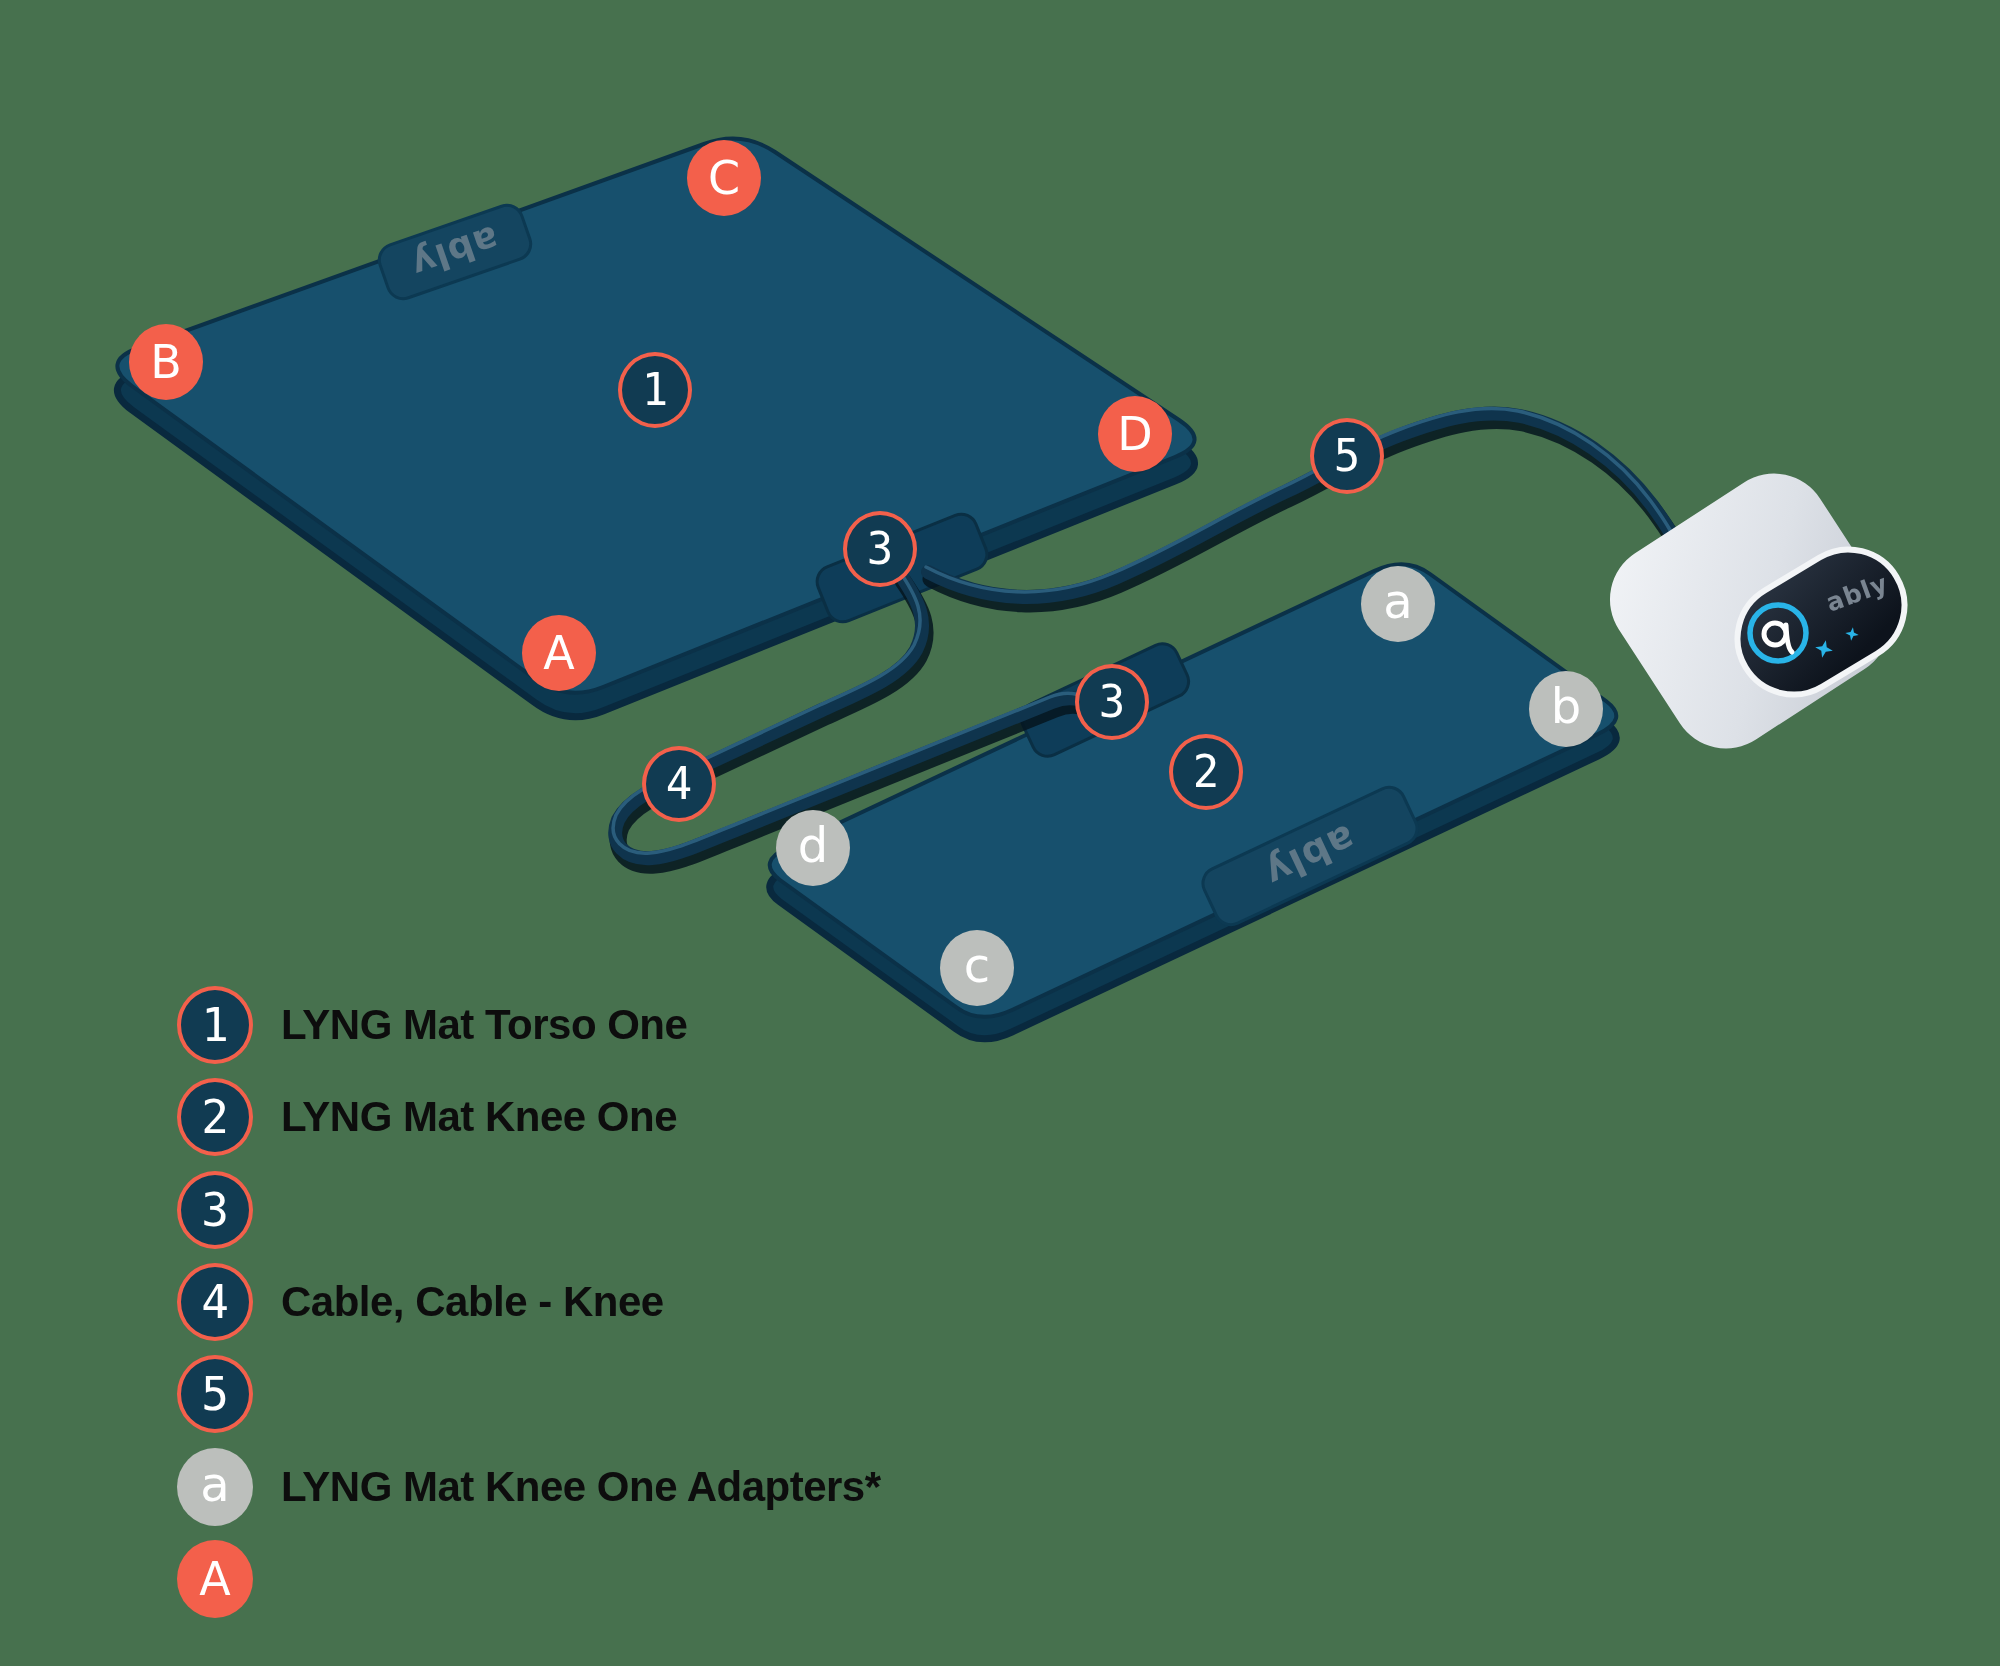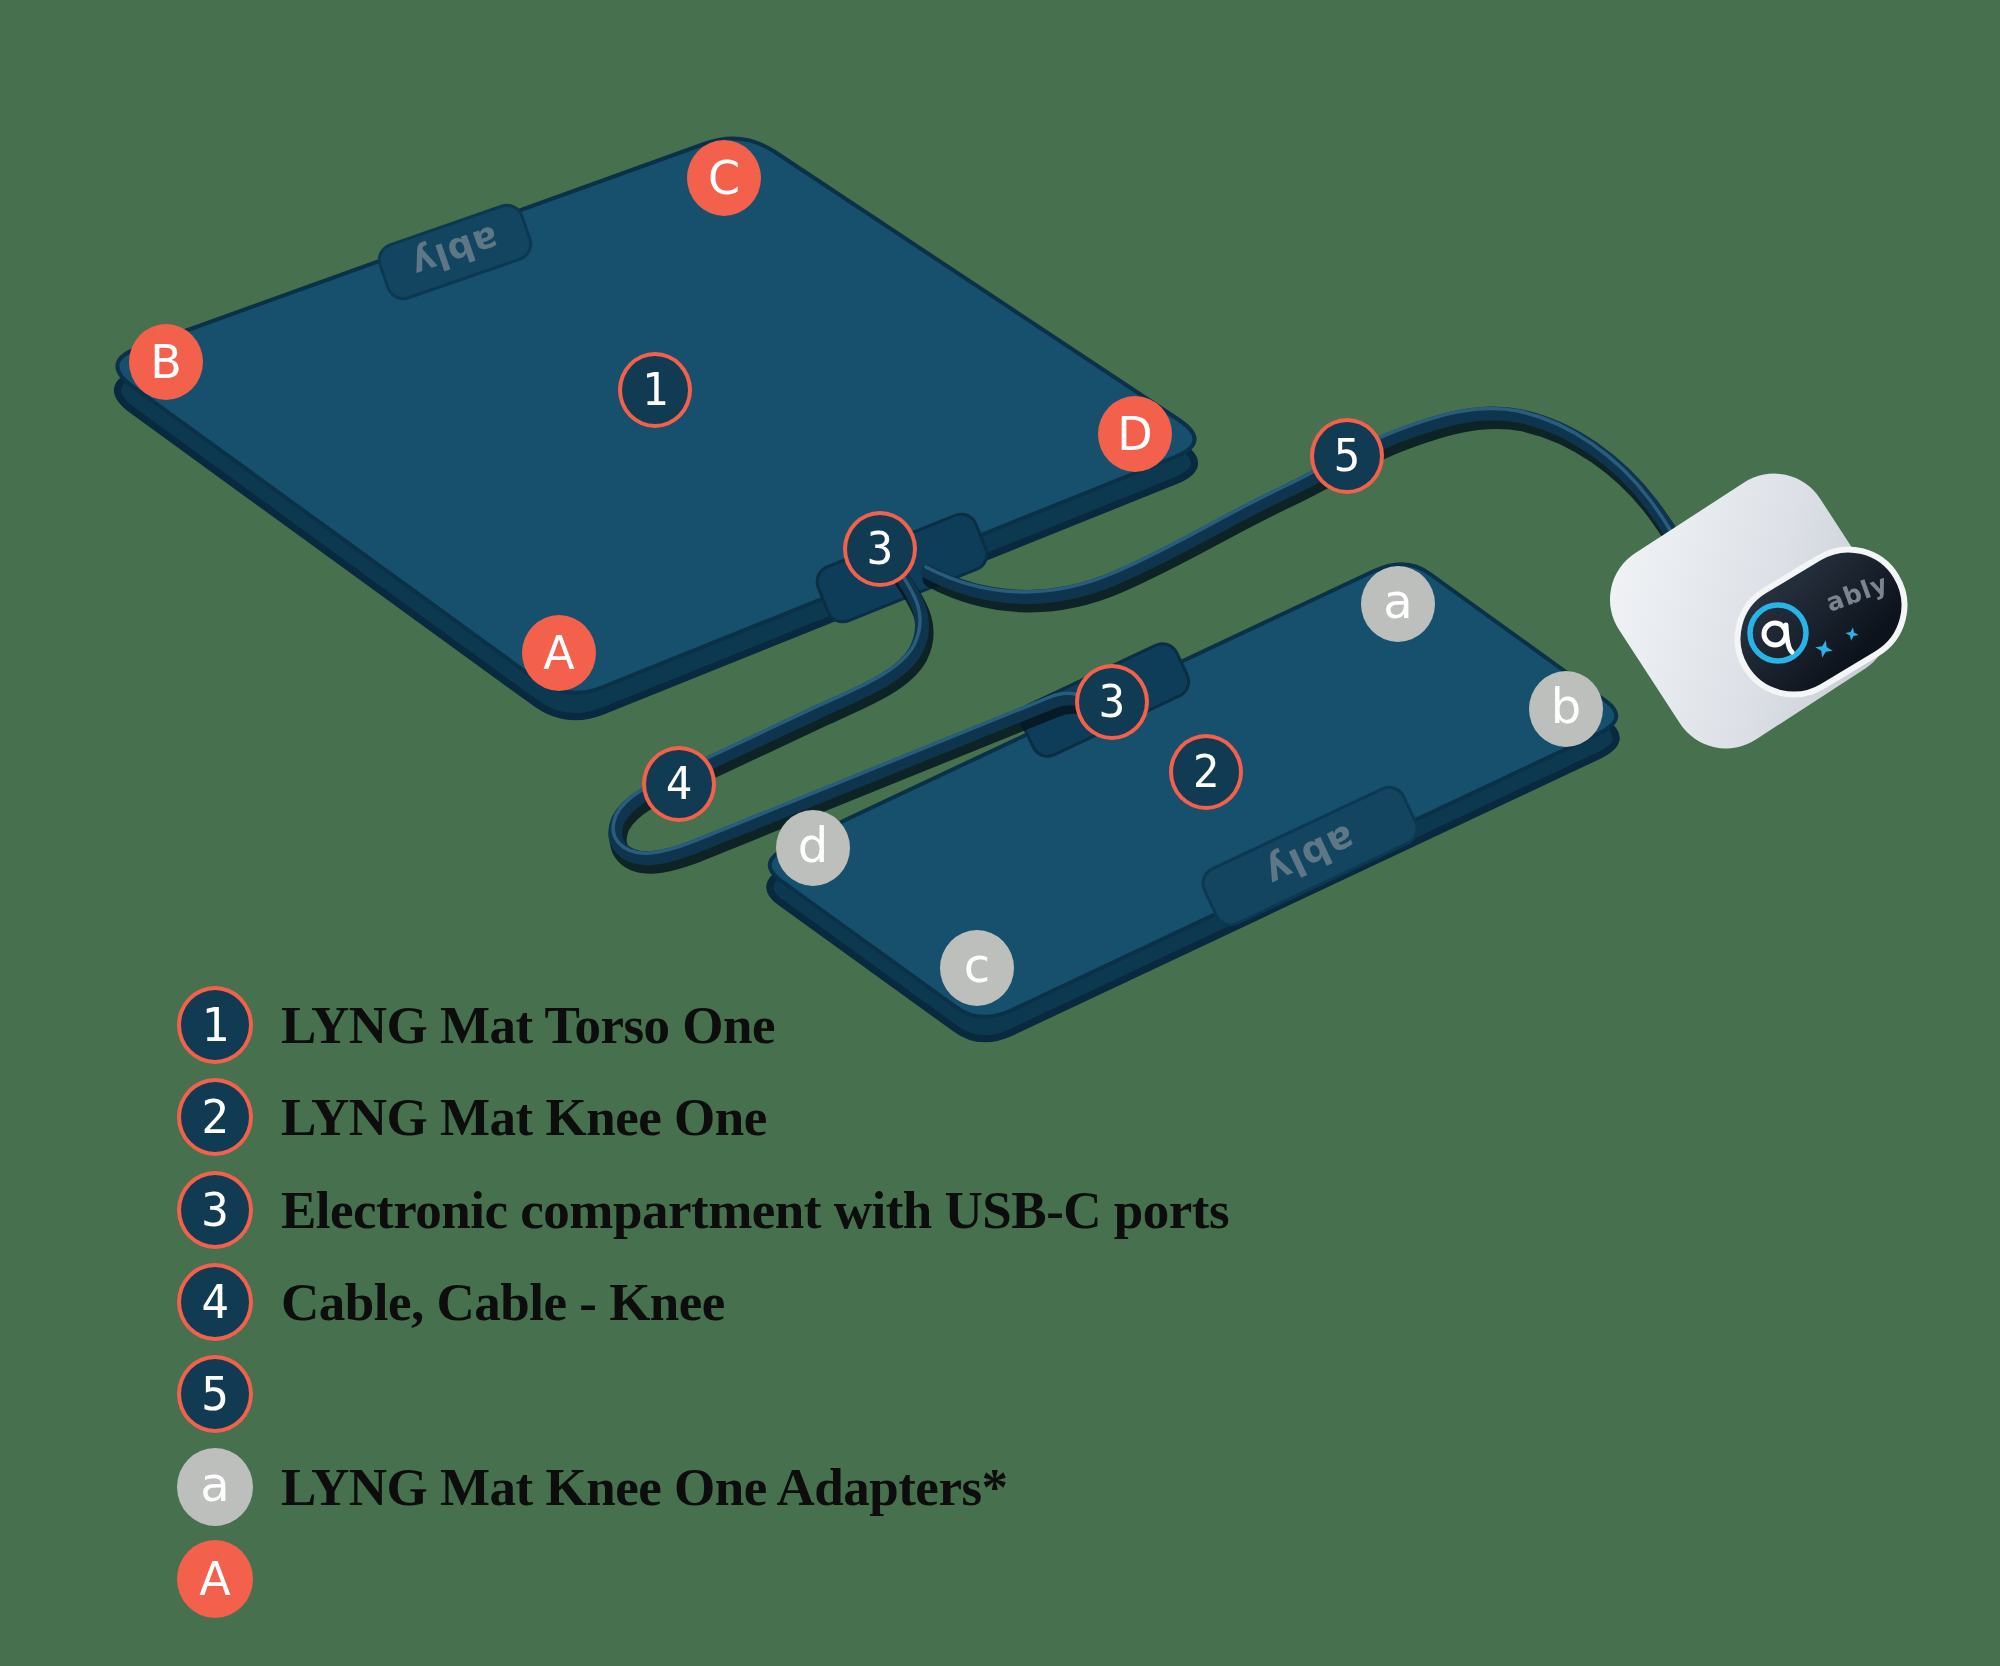--- a/index.html
+++ b/index.html
@@ -38,22 +38,22 @@
     display:flex; align-items:center; justify-content:center;
     box-sizing:border-box; color:#fff; line-height:1;
   }
   .legend-badge.navy{ background:var(--navy-marker,#113B52); border:4px solid var(--coral,#F3604B); }
   .legend-badge.coral{ background:var(--coral,#F3604B); }
   .legend-badge.gray{ background:var(--gray-marker,#BCBFBC); }
   .legend-badge .digit{ font-family:"DejaVu Sans Mono", monospace; font-size:46px; }
   .legend-badge .upper{ font-family:"DejaVu Sans", sans-serif; font-size:46px; }
   .legend-badge .lower{ font-family:"DejaVu Sans", sans-serif; font-size:48px; transform:translateY(-3px); }
   .legend-label{
-    font-weight:700; font-size:53px; letter-spacing:-0.5px;
-    color:var(--legend-text,#0D0D0D); white-space:nowrap;font-family:Liberation Serif, serif;
+    font-weight:700; font-size:42px; letter-spacing:-0.5px;
+    color:var(--legend-text,#0D0D0D); white-space:nowrap;
   }
 </style>
 </head>
 <body>
 
 <div id="stage">
 
   <svg id="scene" width="2000" height="1666" viewBox="0 0 2000 1666">
     <defs>
       <linearGradient id="gHubBody" x1="0" y1="0" x2="1" y2="1">
@@ -177,21 +177,20 @@
     <div class="legend-row" style="top:1078px;">
       <span class="legend-badge navy">
           <span class="digit">2</span>
         </span>
       <span class="legend-label">LYNG Mat Knee One</span>
     </div>
     <div class="legend-row" style="top:1171px;">
       <span class="legend-badge navy">
           <span class="digit">3</span>
         </span>
-      <span class="legend-label">Electronic compartment with USB-C ports</span>
     </div>
     <div class="legend-row" style="top:1263px;">
       <span class="legend-badge navy">
           <span class="digit">4</span>
         </span>
       <span class="legend-label">Cable, Cable - Knee</span>
     </div>
     <div class="legend-row" style="top:1355px;">
       <span class="legend-badge navy">
           <span class="digit">5</span>

